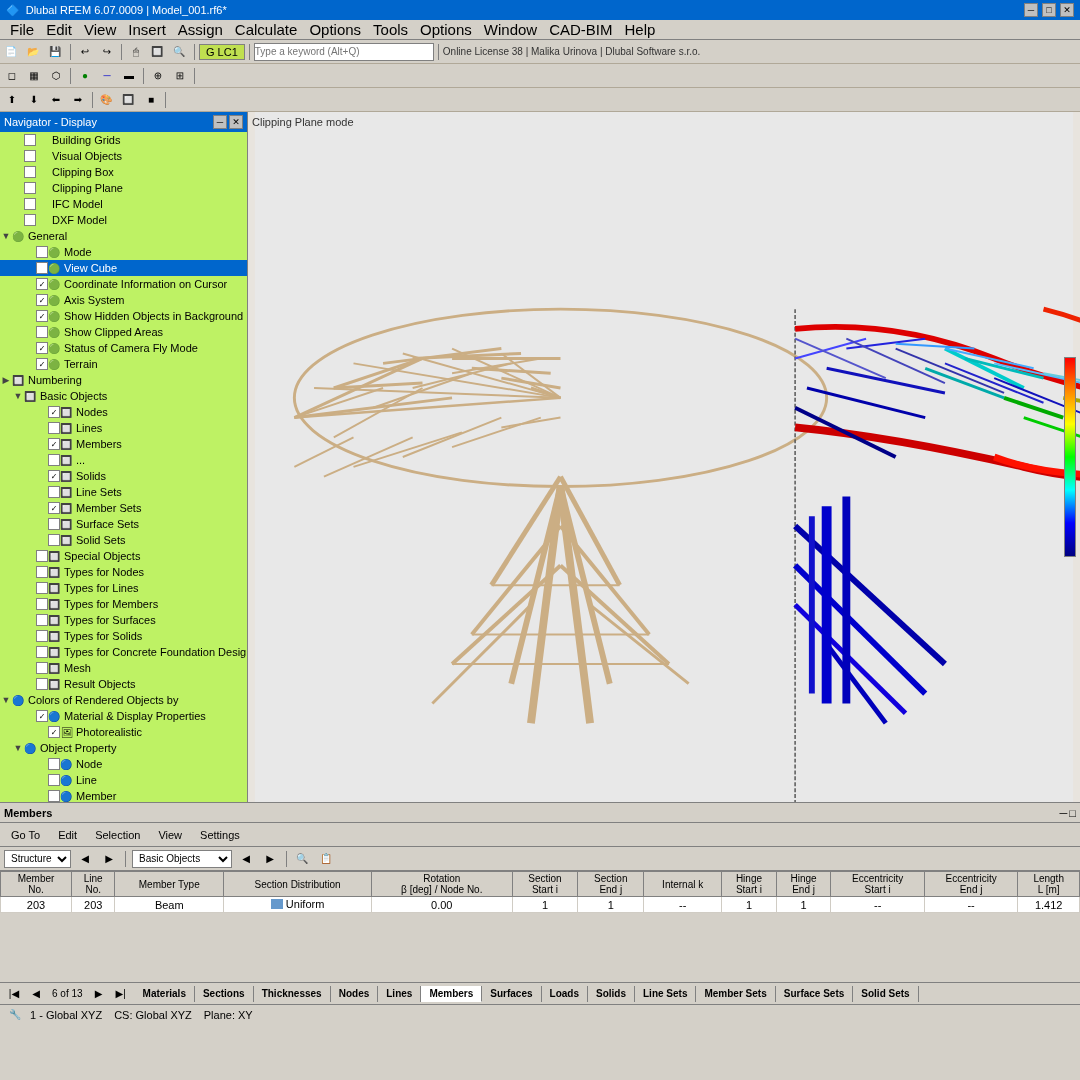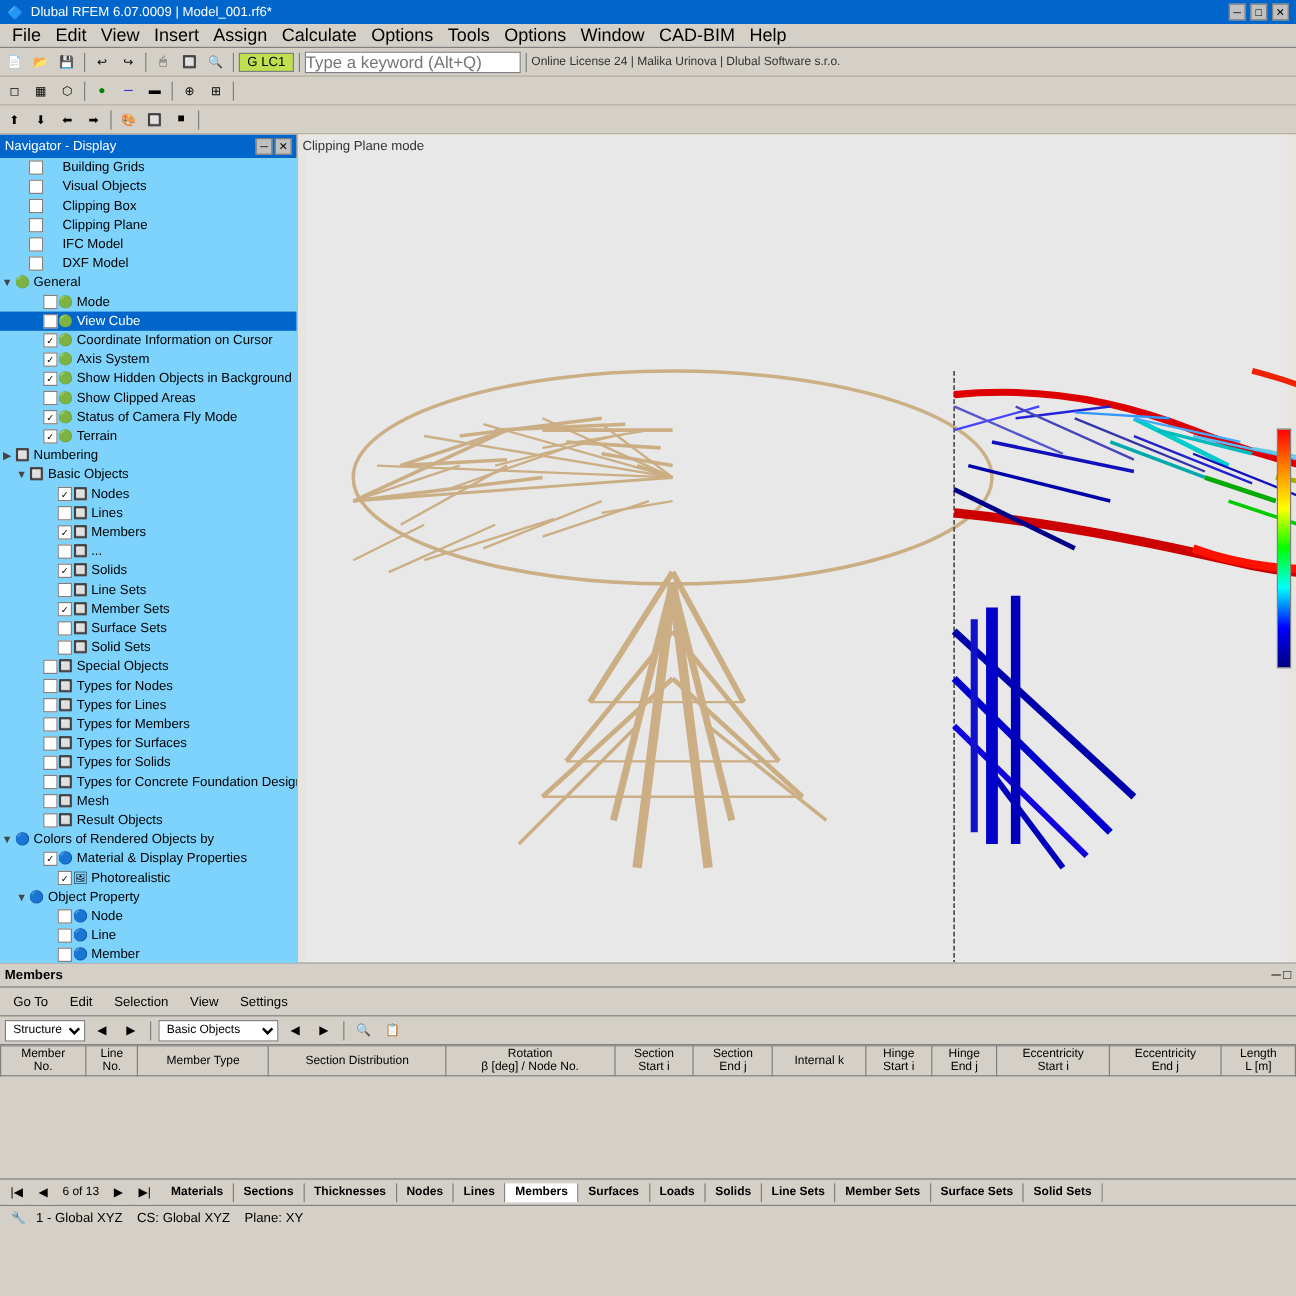--- a/index.html
+++ b/index.html
@@ -25,21 +25,21 @@
     
     #main-layout { display: flex; height: calc(1080px - 20px - 20px - 24px - 24px - 24px); }
 
     
     #left-panel { width: 248px; background: #d4d0c8; border-right: 1px solid #808080; display: flex; flex-direction: column; overflow: hidden; }
     #nav-header { height: 20px; background: #0066cc; display: flex; align-items: center; justify-content: space-between; padding: 0 4px; color: #fff; font-size: 11px; }
     #nav-header .nav-title { font-size: 11px; }
     #nav-header .nav-btns { display: flex; gap: 2px; }
     #nav-header .nav-btn { width: 14px; height: 14px; background: #c0c0c0; border: 1px solid #808080; font-size: 9px; display: flex; align-items: center; justify-content: center; cursor: pointer; color: #000; }
 
-    #nav-tree { flex: 1; overflow-y: auto; overflow-x: hidden; background: #7dd3fc; font-size: 11px; }
+    #nav-tree { flex: 1; overflow-y: auto; overflow-x: hidden; background: #bef264; font-size: 11px; }
     .tree-item { display: flex; align-items: center; padding: 1px 0; cursor: pointer; white-space: nowrap; min-height: 16px; }
     .tree-item.selected { background: #0066cc; color: #fff; }
     .tree-item.selected .item-text { color: #fff; }
     .tree-expand { width: 12px; height: 12px; display: flex; align-items: center; justify-content: center; font-size: 9px; color: #444; flex-shrink: 0; }
     .tree-checkbox { width: 12px; height: 12px; border: 1px solid #808080; background: #fff; flex-shrink: 0; display: flex; align-items: center; justify-content: center; font-size: 8px; }
     .tree-checkbox.checked::after { content: '✓'; font-size: 8px; }
     .tree-icon { width: 14px; height: 14px; flex-shrink: 0; display: flex; align-items: center; justify-content: center; font-size: 10px; }
     .item-text { font-size: 11px; padding-left: 2px; }
 
     
@@ -117,23 +117,23 @@
   <div class="tb-sep"></div>
   <div class="tb-btn">↩</div>
   <div class="tb-btn">↪</div>
   <div class="tb-sep"></div>
   <div class="tb-btn">🖱</div>
   <div class="tb-btn">🔲</div>
   <div class="tb-btn">🔍</div>
   <div class="tb-sep"></div>
   <div style="background:#c0e050; padding:1px 6px; font-size:11px; border:1px solid #808080;">G  LC1</div>
   <div class="tb-sep"></div>
-  <input type="text" style="width: 180px; height: 18px; font-size: 14px; border: 1px solid rgb(128, 128, 128);" placeholder="Type a keyword (Alt+Q)">
-  <div class="tb-sep"></div>
-  <span style="font-size:10px; color:#333;">Online License 24 | Malika Urinova | Dlubal Software s.r.o.</span>
+  <input type="text" style="width: 180px; height: 18px; font-size: 10px; border: 1px solid rgb(128, 128, 128);" placeholder="Type a keyword (Alt+Q)">
+  <div class="tb-sep"></div>
+  <span style="font-size:10px; color:#333;">Online License 38 | Malika Urinova | Dlubal Software s.r.o.</span>
 </div>
 
 <div class="toolbar-row">
   <div class="tb-btn">◻</div>
   <div class="tb-btn">▦</div>
   <div class="tb-btn">⬡</div>
   <div class="tb-sep"></div>
   <div class="tb-btn tb-green">●</div>
   <div class="tb-btn tb-blue">─</div>
   <div class="tb-btn">▬</div>
@@ -600,20 +600,35 @@
           <th>Section<br>End j</th>
           <th>Internal k</th>
           <th>Hinge<br>Start i</th>
           <th>Hinge<br>End j</th>
           <th>Eccentricity<br>Start i</th>
           <th>Eccentricity<br>End j</th>
           <th>Length<br>L [m]</th>
         </tr>
       </thead>
       <tbody id="members-tbody">
+          <tr>
+            <td>203</td>
+            <td>203</td>
+            <td>Beam</td>
+            <td><span style="display: inline-flex; align-items: center; gap: 3px;"><span style="width: 12px; height: 10px; background: rgb(102, 153, 204); display: inline-block;"></span>Uniform</span></td>
+            <td>0.00</td>
+            <td>1</td>
+            <td>1</td>
+            <td>--</td>
+            <td>1</td>
+            <td>1</td>
+            <td>--</td>
+            <td>--</td>
+            <td>1.412</td>
+          </tr>
         </tbody>
     </table>
   </div>
 </div>
 
 <div id="bottom-tabbar">
   <div style="display:flex;align-items:center;padding:0 4px;gap:2px;">
     <div class="tb-btn">|◀</div>
     <div class="tb-btn">◀</div>
     <span style="font-size:10px;padding:0 4px;">6 of 13</span>

